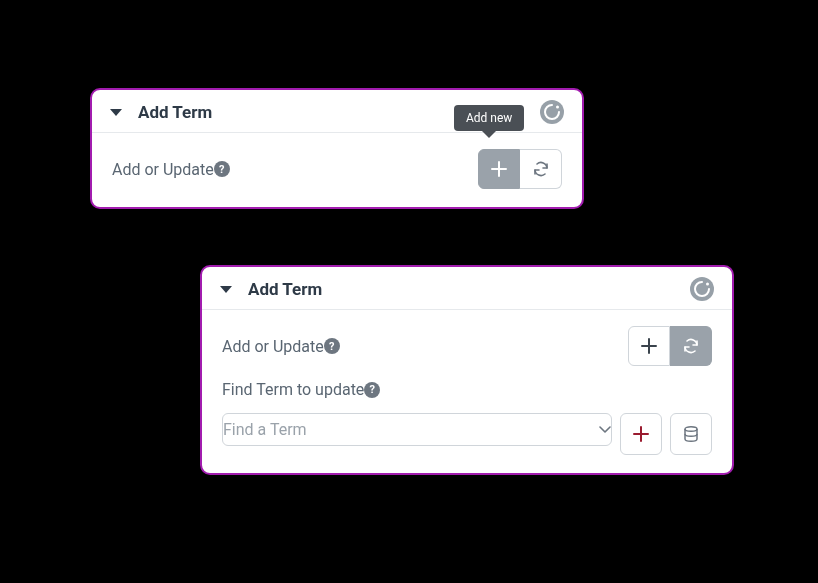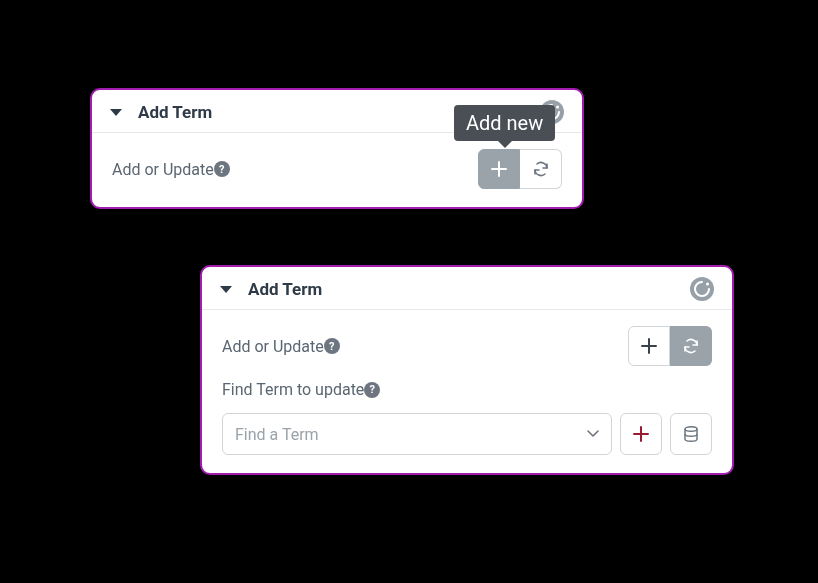--- a/index.html
+++ b/index.html
@@ -101,21 +101,21 @@
   .toggle-btn.active {
     background: #9aa2aa;
     border-color: #9aa2aa;
   }
   .toggle-btn.active svg { stroke: #fff; fill: none; }
   .toggle-btn svg { display:block; }
   .tooltip {
     position: absolute;
     background: #4a4f55;
     color: #fff;
-    font-size: 20px;
+    font-size: 12px;
     padding: 6px 12px;
     border-radius: 4px;
     white-space: nowrap;
     z-index: 10;
   }
   .tooltip::after {
     content: "";
     position: absolute;
     width: 0; height: 0;
     border-left: 7px solid transparent;
@@ -126,26 +126,26 @@
     transform: translateX(-50%);
   }
   .select-wrap {
     flex: 1;
     display: flex;
     gap: 8px;
     align-items: stretch;
   }
   .select-box {
     flex: 1;
-    height: 42px;
+    height: 33px;
     border: 1px solid #d0d5da;
     border-radius: 6px;
     display: flex;
     align-items: center;
-    padding: 0 12px;
+    padding: 0 0;
     color: #9aa2aa;
     font-size: 16px;
     cursor: pointer;
     box-sizing: border-box;
     justify-content: space-between;
   }
   .sq-btn {
     width: 42px;
     height: 42px;
     border: 1px solid #d0d5da;

